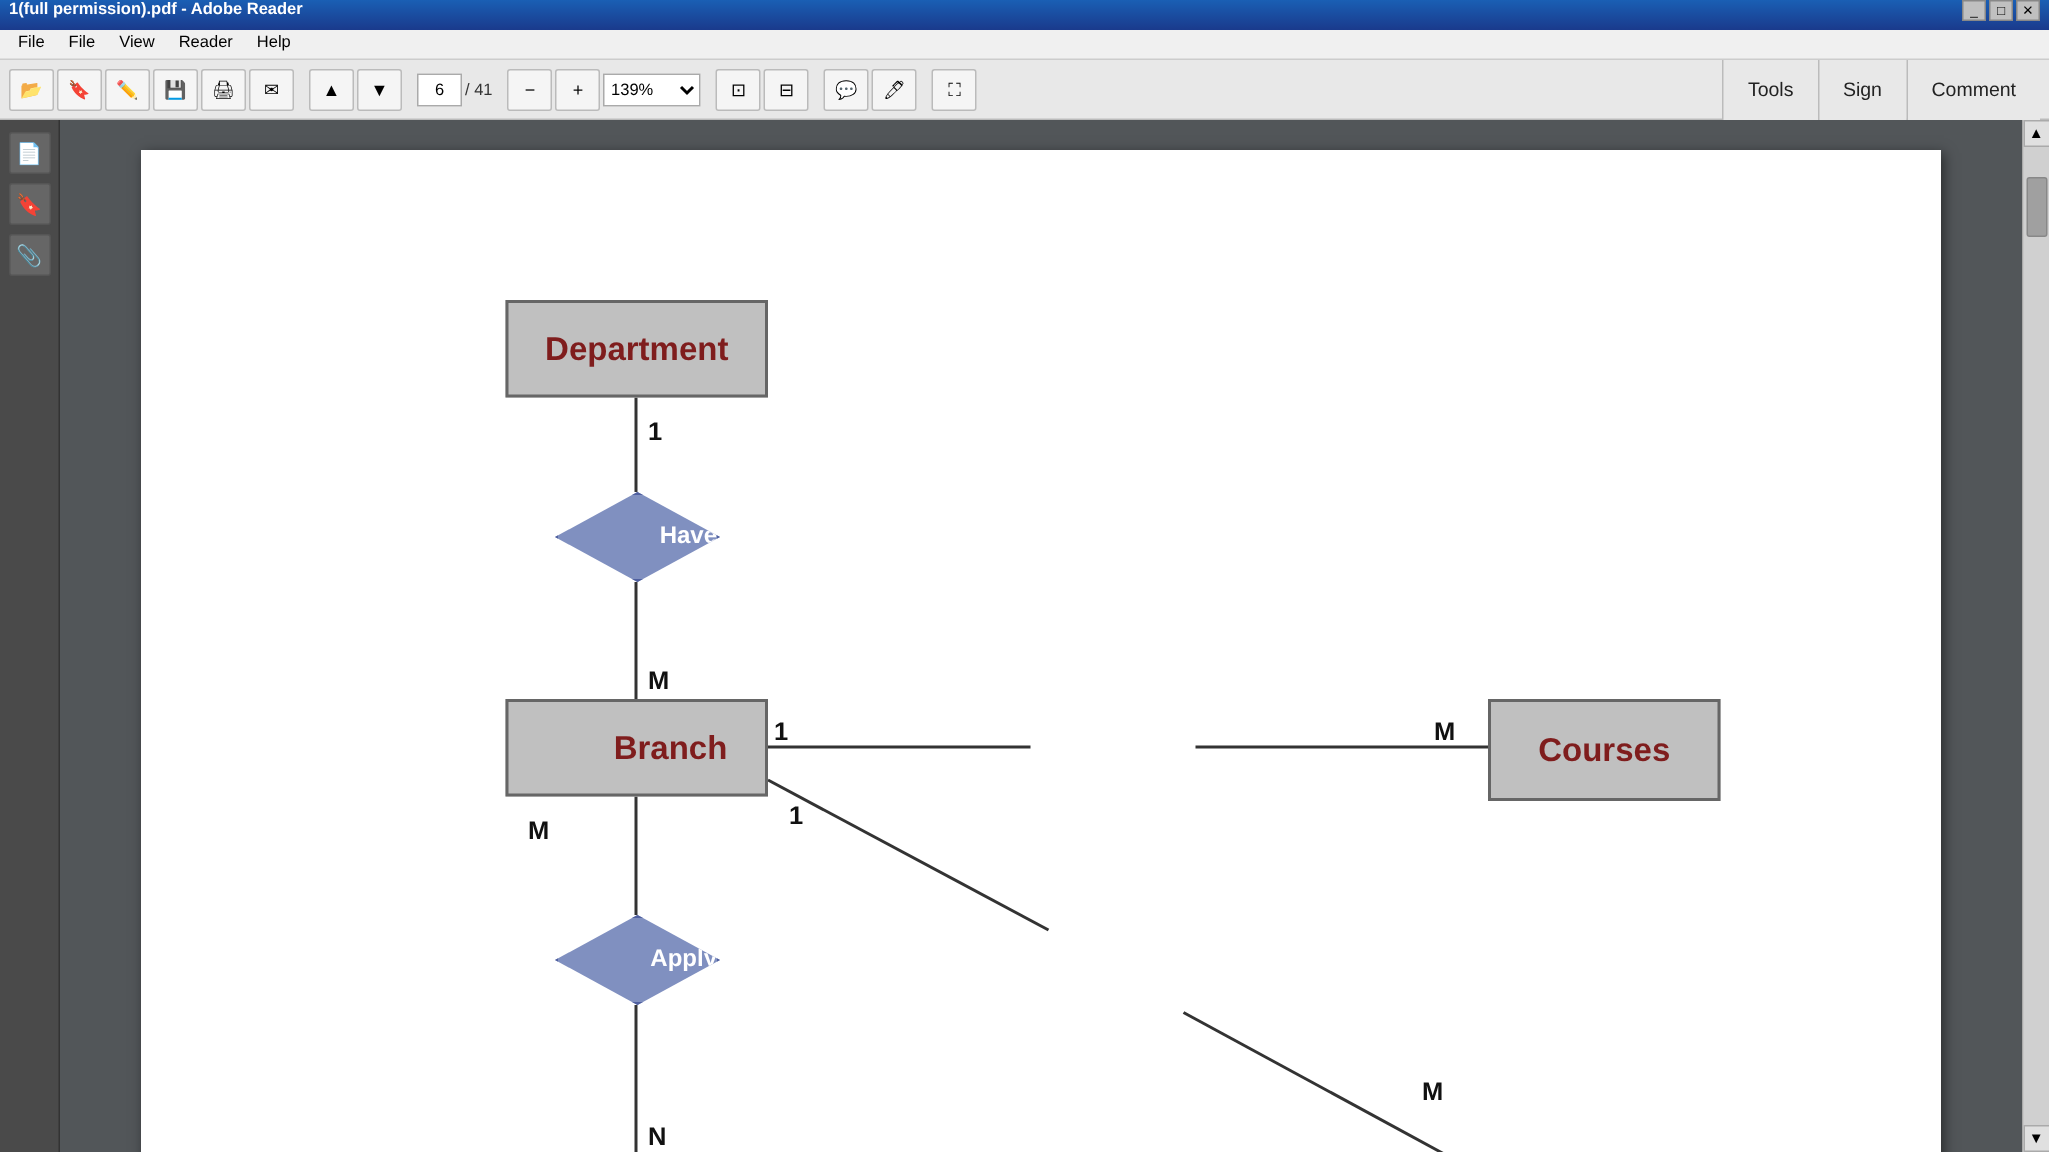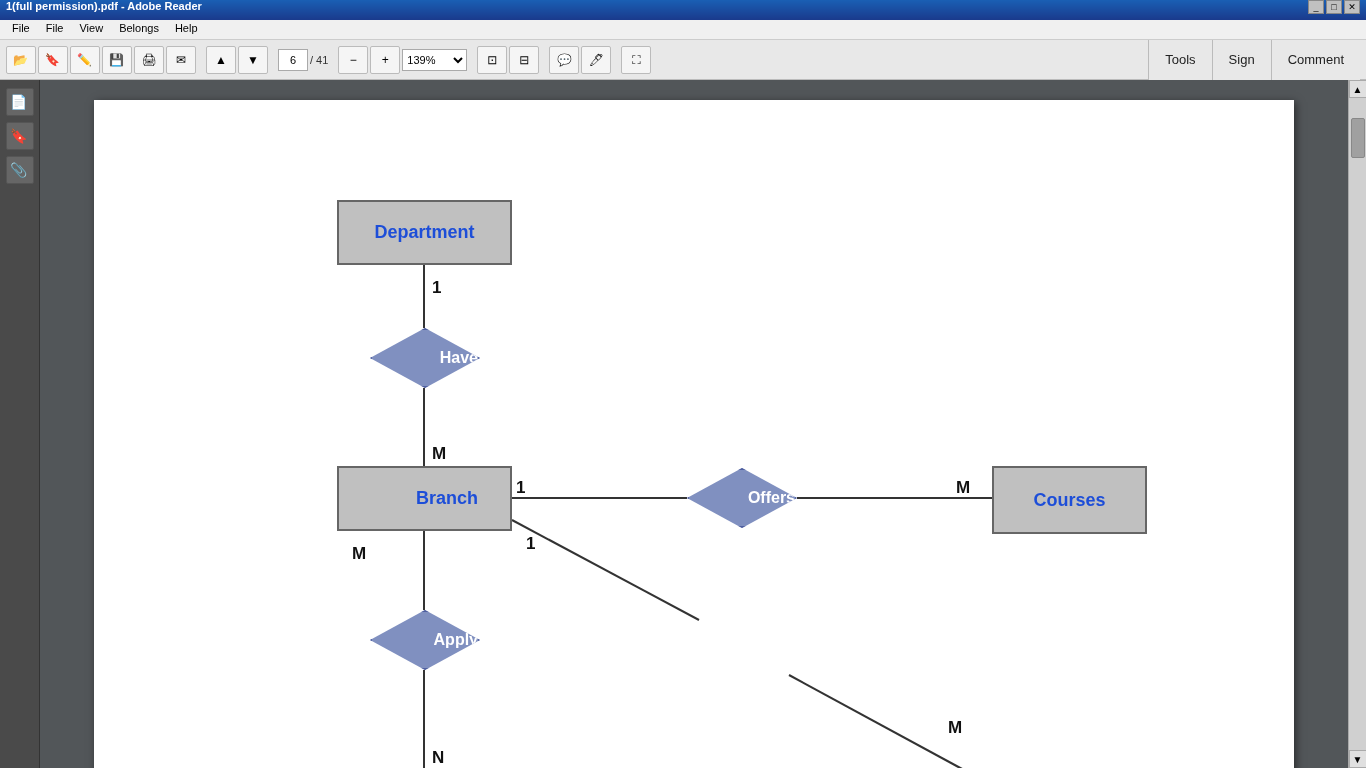--- a/index.html
+++ b/index.html
@@ -201,23 +201,23 @@
     }
 
     
     .er-entity {
       position: absolute;
       background: #c0c0c0;
       border: 2px solid #666;
       display: flex;
       align-items: center;
       justify-content: center;
-      font-size: 18px;
+      font-size: 22px;
       font-weight: bold;
-      color: #1d4ed8;
+      color: #7f1d1d;
     }
 
     .er-diamond {
       position: absolute;
       display: flex;
       align-items: center;
       justify-content: center;
     }
     .er-diamond-inner {
       width: 100px;
@@ -260,21 +260,21 @@
     <div class="win-btn">_</div>
     <div class="win-btn">□</div>
     <div class="win-btn">✕</div>
   </div>
 </div>
 
 <div id="menu-bar">
   <span class="menu-item">File</span>
   <span class="menu-item">File</span>
   <span class="menu-item">View</span>
-  <span class="menu-item">Belongs</span>
+  <span class="menu-item">Reader</span>
   <span class="menu-item">Help</span>
 </div>
 
 <div id="toolbar">
   <div class="tb-btn">📂</div>
   <div class="tb-btn">🔖</div>
   <div class="tb-btn">✏️</div>
   <div class="tb-btn">💾</div>
   <div class="tb-btn">🖨</div>
   <div class="tb-btn">✉</div>
@@ -364,25 +364,20 @@
       <div class="er-entity" style="left:898px;top:366px;width:155px;height:68px;">
         <span>Courses</span>
       </div>
 
       <div class="er-diamond" style="position:absolute;left:276px;top:228px;width:110px;height:60px;">
         <div class="er-diamond-inner">
           <span>Have</span>
         </div>
       </div>
 
-      <div class="er-diamond" style="position:absolute;left:593px;top:368px;width:110px;height:60px;">
-        <div class="er-diamond-inner">
-          <span>Offers</span>
-        </div>
-      </div>
 
       <div class="er-diamond" style="position:absolute;left:276px;top:510px;width:110px;height:60px;">
         <div class="er-diamond-inner">
           <span>Apply</span>
         </div>
       </div>
 
 
     </div>
   </div>

